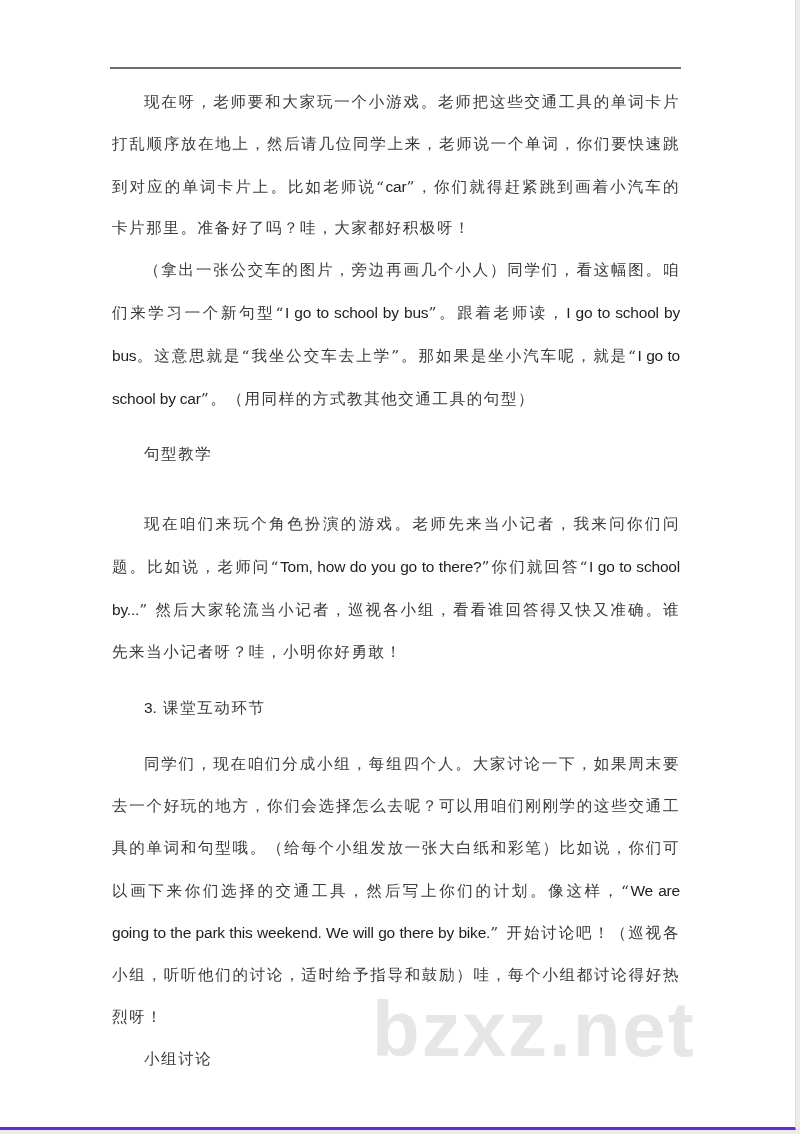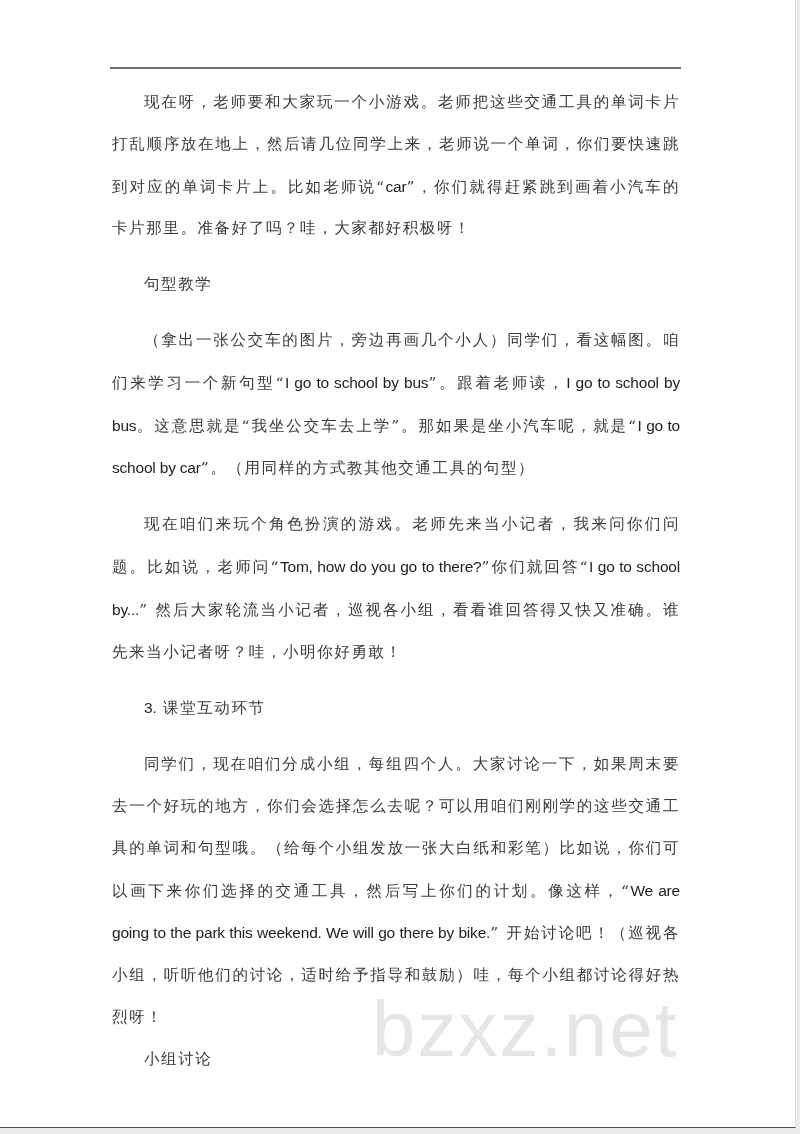--- a/index.html
+++ b/index.html
@@ -16,21 +16,21 @@
       color: #3a3a3a;
     }
     .page {
       position: absolute;
       left: 0;
       top: 0;
       width: 795px;
       height: 1127px;
       background: #ffffff;
       border-right: 1px solid #dcdcdc;
-      border-bottom: 1px solid #6d28d9;
+      border-bottom: 3px solid #6d28d9;
     }
     .header-rule {
       position: absolute;
       left: 110px;
       top: 67px;
       width: 571px;
       height: 2px;
       background: #6e6e6e;
     }
     .body {
@@ -58,41 +58,41 @@
       color: #1e1e1e;
       letter-spacing: -0.2px;
       font-size: 15.5px;
     }
     .gap { height: 14px; }
     .watermark {
       position: absolute;
       left: 372px;
       top: 990px;
       font-family: "Liberation Sans", "DejaVu Sans", sans-serif;
-      font-weight: normal;
+      font-weight: bold;
       font-size: 78px;
       letter-spacing: 2px;
       color: rgba(200, 200, 200, 0.45);
       pointer-events: none;
       line-height: 1;
     }
   </style>
 </head>
 <body>
 
 <div class="page">
   <div class="header-rule"></div>
 
   <div class="body">
 
     <p class="p indent"><span>现在呀，老师要和大家玩一个小游戏。老师把这些交通工具的单词卡片打乱顺序放在地上，然后请几位同学上来，老师说一个单词，你们要快速跳到对应的单词卡片上。比如老师说“</span><span class="en">car</span><span>”，你们就得赶紧跳到画着小汽车的卡片那里。准备好了吗？哇，大家都好积极呀！</span></p>
 
+    <p class="p indent"><span>（拿出一张公交车的图片，旁边再画几个小人）同学们，看这幅图。咱们来学习一个新句型“</span><span class="en">I go to school by bus</span><span>”。跟着老师读，</span><span class="en">I go to school by bus</span><span>。这意思就是“我坐公交车去上学”。那如果是坐小汽车呢，就是“</span><span class="en">I go to school by car</span><span>”。（用同样的方式教其他交通工具的句型）</span></p>
+
     <p class="p heading">句型教学</p>
-
-    <p class="p indent"><span>（拿出一张公交车的图片，旁边再画几个小人）同学们，看这幅图。咱们来学习一个新句型“</span><span class="en">I go to school by bus</span><span>”。跟着老师读，</span><span class="en">I go to school by bus</span><span>。这意思就是“我坐公交车去上学”。那如果是坐小汽车呢，就是“</span><span class="en">I go to school by car</span><span>”。（用同样的方式教其他交通工具的句型）</span></p>
 
     <div class="gap"></div>
 
     <p class="p indent"><span>现在咱们来玩个角色扮演的游戏。老师先来当小记者，我来问你们问题。比如说，老师问“</span><span class="en">Tom, how do you go to there?</span><span>”你们就回答“</span><span class="en">I go to school by...</span><span>” 然后大家轮流当小记者，巡视各小组，看看谁回答得又快又准确。谁先来当小记者呀？哇，小明你好勇敢！</span></p>
 
     <p class="p heading"><span class="en">3.</span>&nbsp;<span>课堂互动环节</span></p>
 
     <p class="p indent"><span>同学们，现在咱们分成小组，每组四个人。大家讨论一下，如果周末要去一个好玩的地方，你们会选择怎么去呢？可以用咱们刚刚学的这些交通工具的单词和句型哦。（给每个小组发放一张大白纸和彩笔）比如说，你们可以画下来你们选择的交通工具，然后写上你们的计划。像这样，“</span><span class="en">We are going to the park this weekend. We will go there by bike.</span><span>” 开始讨论吧！（巡视各小组，听听他们的讨论，适时给予指导和鼓励）哇，每个小组都讨论得好热烈呀！</span></p>
 
     <p class="p heading" style="margin-top:0;">小组讨论</p>

